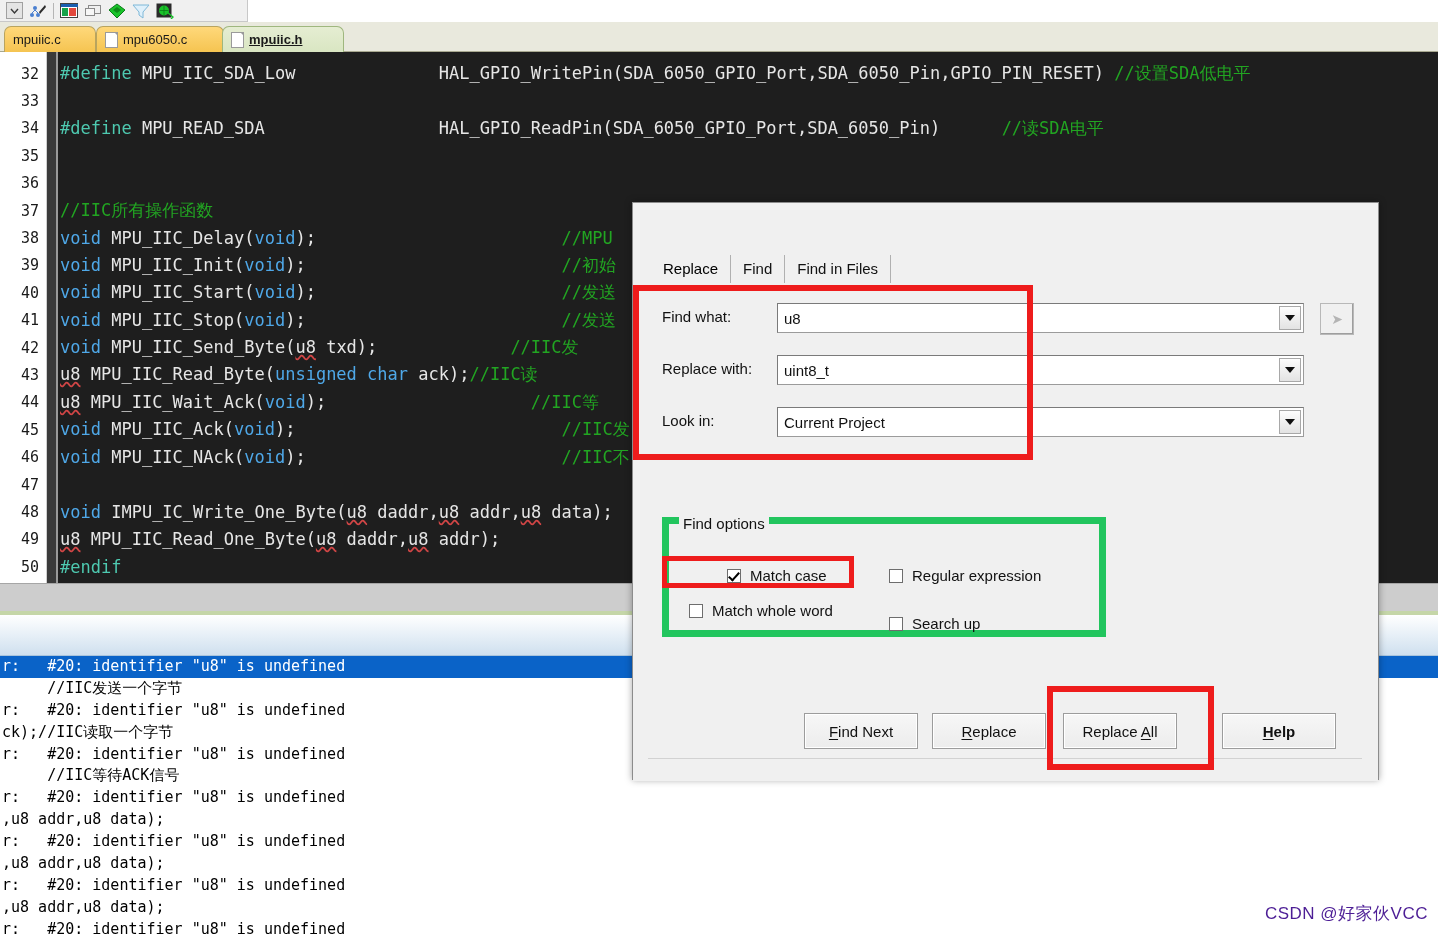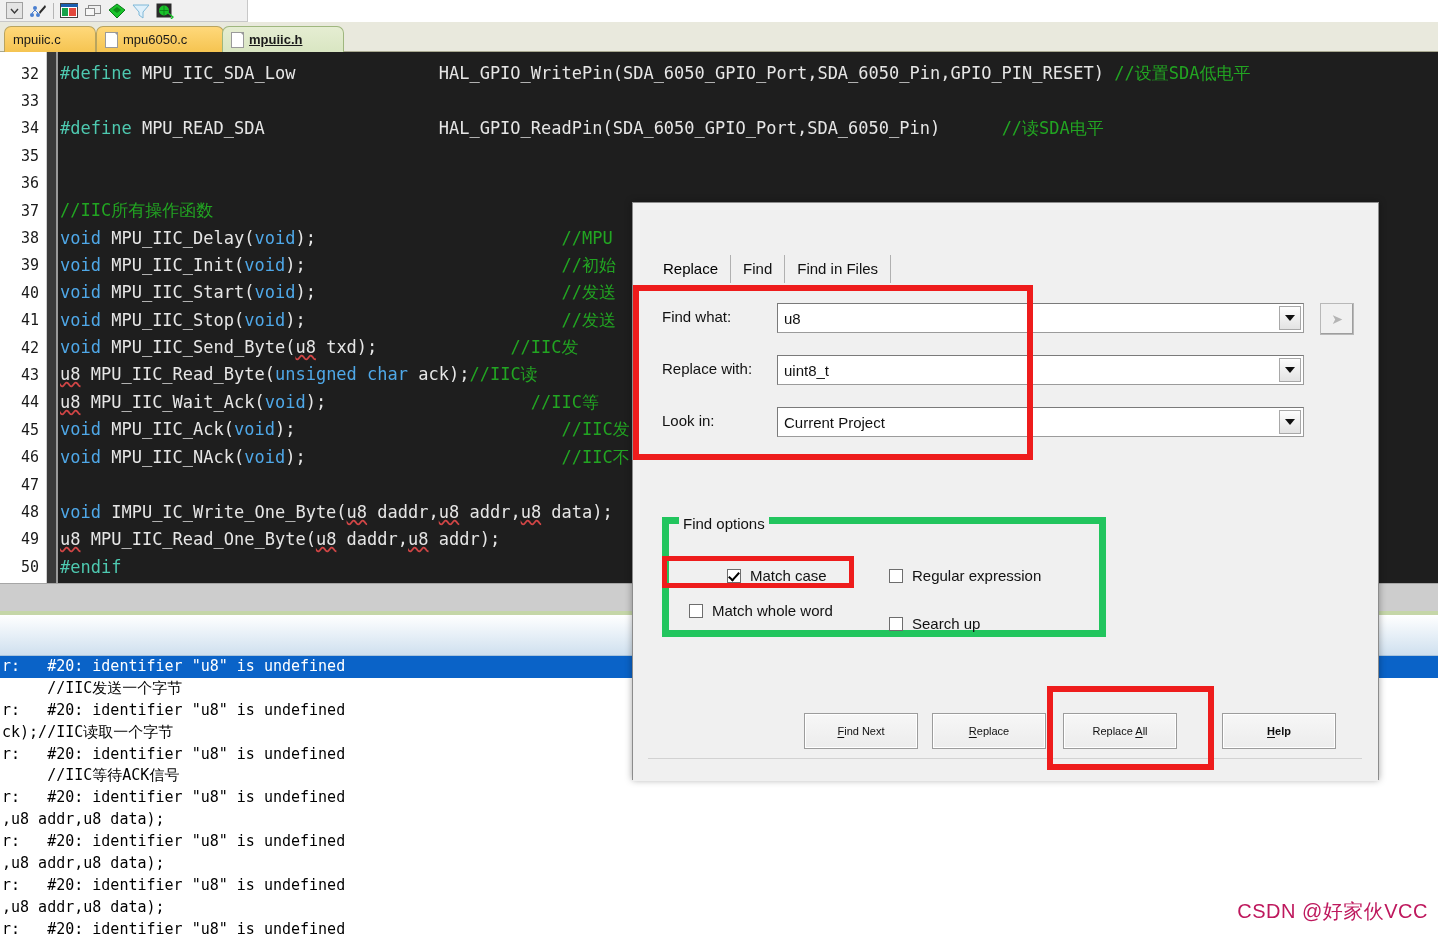--- a/index.html
+++ b/index.html
@@ -200,22 +200,22 @@
     line-height: 21.9px;
     padding-left: 2px;
   }
   .out-line.sel {
     background: #0a63c8;
     color: #ffffff;
   }
   .watermark {
     position: absolute;
     right: 10px; bottom: 10px;
-    font-size: 20px;
-    color: #be185d;
+    font-size: 17px;
+    color: #4c1d95;
     font-family: "Liberation Sans", sans-serif;
     letter-spacing: 0.5px;
   }
 
   
   .dialog {
     position: absolute;
     left: 632px; top: 202px;
     width: 747px; height: 578px;
     background: #f0f0f0;
@@ -373,21 +373,21 @@
   }
 
   .dlg-btn {
     position: absolute;
     width: 114px; height: 36px;
     background: linear-gradient(#f7f7f7, #ececec);
     border: 1px solid #9c9c9c;
     box-shadow: inset 0 0 0 1px #ffffff;
     box-sizing: border-box;
     display: flex; align-items: center; justify-content: center;
-    font-size: 11px;
+    font-size: 15px;
     color: #111111;
   }
   .dlg-btn u { text-underline-offset: 2px; }
   .dlg-sep {
     position: absolute;
     left: 648px; top: 758px;
     width: 714px; height: 1px;
     background: #d2d2d2;
   }
 

